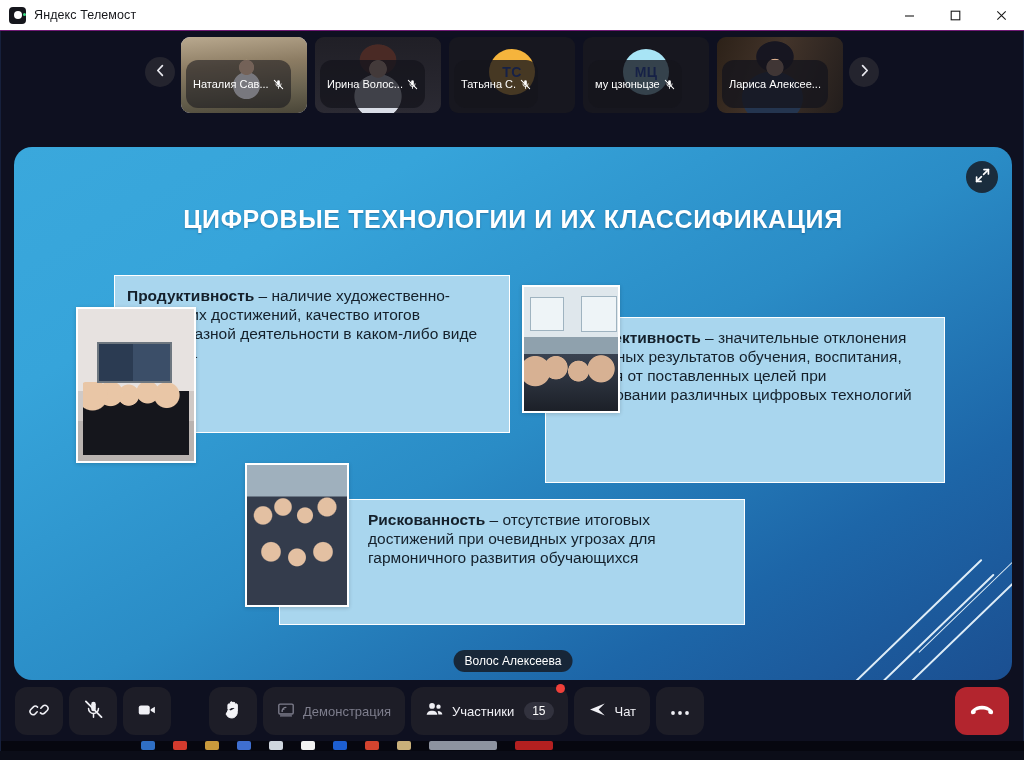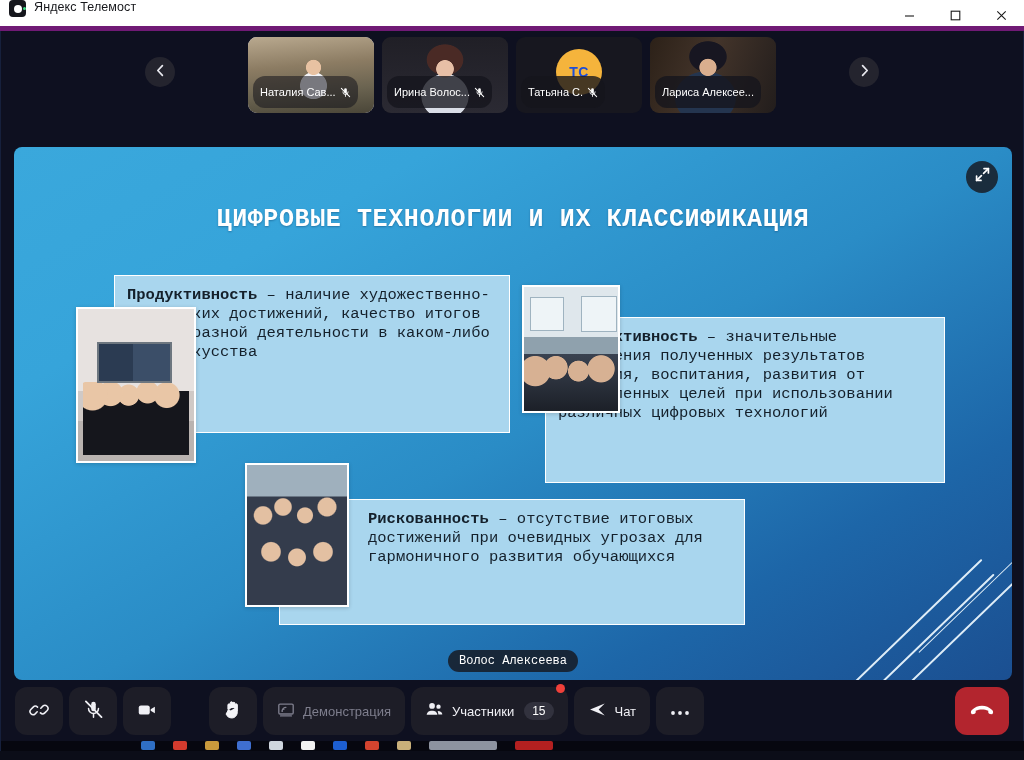--- a/index.html
+++ b/index.html
@@ -7,22 +7,22 @@
     width: 1024px; height: 760px;
     overflow: hidden;
     font-family: "Liberation Sans", sans-serif;
     background: #0b0d18;
   }
 
   
   .titlebar {
     height: 31px; width: 100%;
     background: #ffffff;
-    display: flex; align-items: flex-start;
-    border-bottom: 5px solid #701a75;
+    display: flex; align-items: center;
+    border-bottom: 1px solid #701a75;
     position: relative;
   }
   .app-icon {
     width: 17px; height: 17px; margin-left: 9px; margin-right: 8px;
     background: #15161c; border-radius: 4px;
     display: flex; align-items: center; justify-content: center;
     flex: none;
   }
   .app-icon .lens {
     width: 8px; height: 8px; border-radius: 50%;
@@ -78,21 +78,21 @@
     position: relative; overflow: hidden;
     flex: none;
   }
   .tile.active { outline: 2px solid #cfd2e6; outline-offset: -2px; }
   .tile .photo { position: absolute; inset: 0; }
   .tile .namechip {
     position: absolute; left: 5px; bottom: 5px;
     max-width: 116px;
     background: rgba(20,20,28,.78);
     border-radius: 12px;
-    padding: 10px 7px;
+    padding: 18px 7px;
     display: flex; align-items: center; gap: 4px;
     color: #fff; font-size: 11px; white-space: nowrap;
   }
   .tile.active .namechip { background: rgba(20,20,28,.55); }
   .mic-off { width: 11px; height: 11px; flex: none; }
 
   .avatar {
     position: absolute; left: 50%; top: 46%;
     transform: translate(-50%,-50%);
     width: 46px; height: 46px; border-radius: 50%;
@@ -115,24 +115,23 @@
       radial-gradient(circle at 46% 40%, #d9ae8e 0 10%, transparent 11%),
       radial-gradient(ellipse at 46% 26%, #171621 0 19%, transparent 20%),
       radial-gradient(ellipse at 44% 80%, #24354f 0 30%, transparent 31%),
       linear-gradient(110deg,#2c2118 0%, #43342a 45%, #221d1c 100%); }
 
   
   .stage {
     position: absolute;
     left: 13px; top: 116px;
     width: 998px; height: 533px;
-    border-radius: 8px;
+    border-radius: 18px;
     overflow: hidden;
     background: linear-gradient(150deg, #3aa8dc 0%, #36a4da 22%, #2a8cc6 52%, #1d66a8 78%, #1b4f91 100%);
-    font-family: Liberation Mono, monospace;
   }
   .stage .streaks { position: absolute; inset: 0; pointer-events: none; }
   .streak {
     position: absolute; height: 2px; background: #e8f4fc;
     transform-origin: left center; border-radius: 2px;
     opacity: .95;
   }
 
   .slide-title {
     position: absolute; top: 58px; left: 0; right: 0;
@@ -350,20 +349,36 @@
           <svg width="11" height="11" viewBox="0 0 14 14">
               <path d="M7 1.6a1.7 1.7 0 011.7 1.7v3.3A1.7 1.7 0 017 8.3a1.7 1.7 0 01-1.7-1.7V3.3A1.7 1.7 0 017 1.6z" fill="#fff"></path>
               <path d="M3.6 6.2a3.4 3.4 0 006.8 0" fill="none" stroke="#fff" stroke-width="1.1" stroke-linecap="round"></path>
               <path d="M7 9.6v2.4" stroke="#fff" stroke-width="1.1" stroke-linecap="round"></path>
               <path d="M1.7 1.7l10.6 10.6" stroke="#fff" stroke-width="1.3" stroke-linecap="round"></path>
             </svg>
         </span>
       </div>
     </div>
 
+    <div class="tile">
+      <div class="avatar" style="background:#a8e4f5">
+        <span>МЦ</span>
+      </div>
+      <div class="namechip">
+        <span>му цзюньцзе</span>
+        <span class="mic-off">
+          <svg width="11" height="11" viewBox="0 0 14 14">
+              <path d="M7 1.6a1.7 1.7 0 011.7 1.7v3.3A1.7 1.7 0 017 8.3a1.7 1.7 0 01-1.7-1.7V3.3A1.7 1.7 0 017 1.6z" fill="#fff"></path>
+              <path d="M3.6 6.2a3.4 3.4 0 006.8 0" fill="none" stroke="#fff" stroke-width="1.1" stroke-linecap="round"></path>
+              <path d="M7 9.6v2.4" stroke="#fff" stroke-width="1.1" stroke-linecap="round"></path>
+              <path d="M1.7 1.7l10.6 10.6" stroke="#fff" stroke-width="1.3" stroke-linecap="round"></path>
+            </svg>
+        </span>
+      </div>
+    </div>
 
     <div class="tile">
       <div class="photo ph5"></div>
       <div class="namechip">
         <span>Лариса Алексее...</span>
       </div>
     </div>
 
     <div class="nav-arrow nav-right">
       <span>

